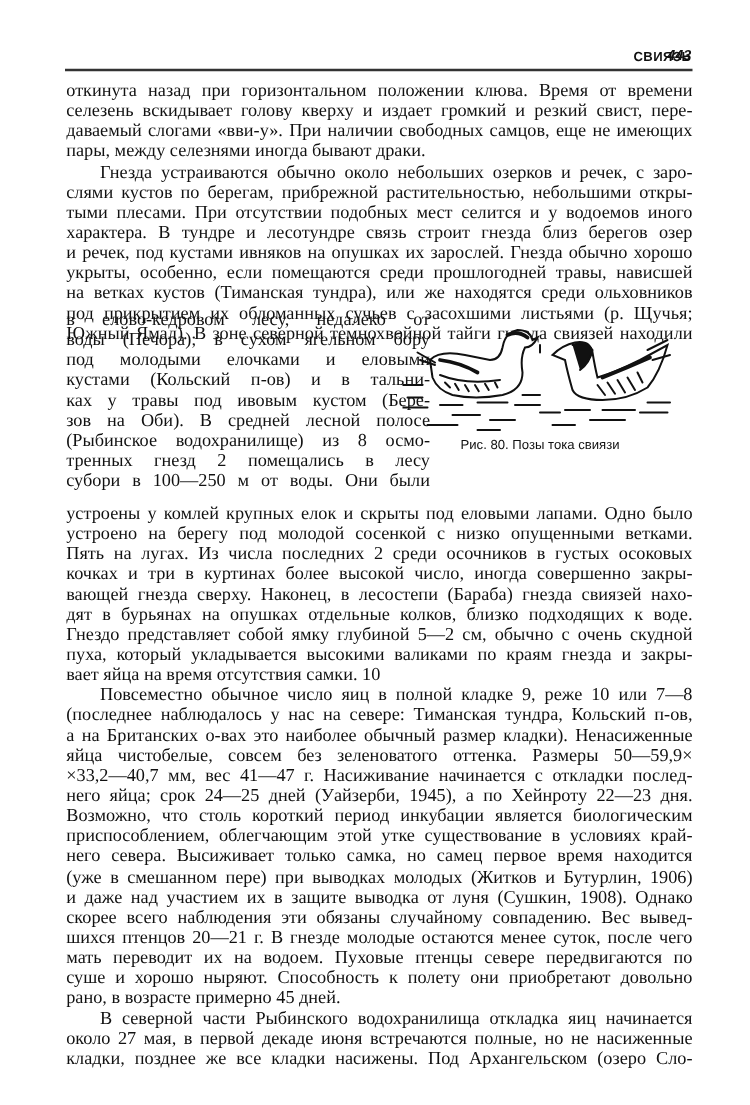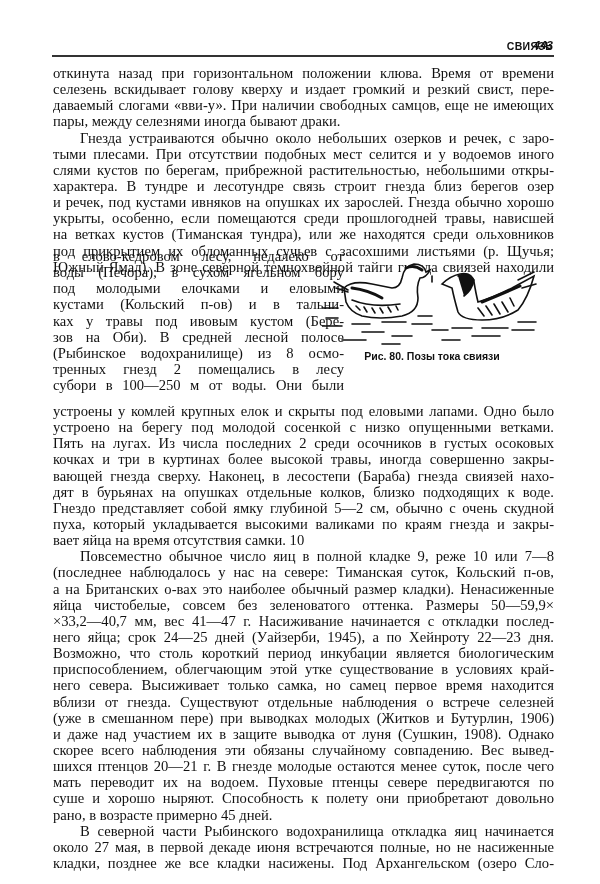--- a/index.html
+++ b/index.html
@@ -12,39 +12,39 @@
   .header .pageno { position:absolute; right:0; top:-1px; font-family:"Liberation Sans",sans-serif;
                     font-weight:bold; font-size:11.5px;font-style:italic; }
   .rule { position:absolute; left:52px; width:502px; top:55px; height:0; border-top:2px solid #333; }
   .text { position:absolute; left:53px; width:501px; font-size:14.6px; line-height:16.15px; text-align:justify; }
   .line { display:block; height:16.15px; white-space:nowrap; text-align-last:justify; text-align:justify; overflow:hidden; }
   .line.last { text-align-last:left; }
   .ind { padding-left:27px; }
   .narrow { width:291px; }
   .figure { position:absolute; left:322px; top:258px; width:220px; height:115px; }
   .caption { position:absolute; left:322px; top:350px; width:220px; text-align:center;
-             font-family:"Liberation Sans",sans-serif; font-size:10.5px; font-weight:bold; }
+             font-family:"Liberation Sans",sans-serif; font-size:10.5px; font-weight:normal; }
 </style>
 </head>
 <body>
 
 <div class="header">
   <span class="title">СВИЯЗЬ</span>
   <span class="pageno">443</span>
 </div>
 <div class="rule"></div>
 
 <div class="text" id="blk-top" style="top:65px;">
     <span class="line">откинута назад при горизонтальном положении клюва. Время от времени</span>
     <span class="line">селезень вскидывает голову кверху и издает громкий и резкий свист, пере-</span>
     <span class="line">даваемый слогами «вви-у». При наличии свободных самцов, еще не имеющих</span>
     <span class="line last">пары, между селезнями иногда бывают драки.</span>
     <span class="line ind">Гнезда устраиваются обычно около небольших озерков и речек, с заро-</span>
+    <span class="line">слями кустов по берегам, прибрежной растительностью, небольшими откры-</span>
     <span class="line">тыми плесами. При отсутствии подобных мест селится и у водоемов иного</span>
-    <span class="line">слями кустов по берегам, прибрежной растительностью, небольшими откры-</span>
     <span class="line">характера. В тундре и лесотундре связь строит гнезда близ берегов озер</span>
     <span class="line">и речек, под кустами ивняков на опушках их зарослей. Гнезда обычно хорошо</span>
     <span class="line">укрыты, особенно, если помещаются среди прошлогодней травы, нависшей</span>
     <span class="line">на ветках кустов (Тиманская тундра), или же находятся среди ольховников</span>
     <span class="line">под прикрытием их обломанных сучьев с засохшими листьями (р. Щучья;</span>
     <span class="line">Южный Ямал). В зоне северной темнохвойной тайги гнезда свиязей находили</span>
   </div>
 <div class="text narrow" id="blk-narrow" style="top:248px;">
     <span class="line">в елово-кедровом лесу, недалеко от</span>
     <span class="line">воды (Печора); в сухом ягельном бору</span>
@@ -53,36 +53,35 @@
     <span class="line">ках у травы под ивовым кустом (Бере-</span>
     <span class="line">зов на Оби). В средней лесной полосе</span>
     <span class="line">(Рыбинское водохранилище) из 8 осмо-</span>
     <span class="line">тренных гнезд 2 помещались в лесу</span>
     <span class="line">субори в 100—250 м от воды. Они были</span>
   </div>
 <div class="text" id="blk-bottom" style="top:403px;">
     <span class="line">устроены у комлей крупных елок и скрыты под еловыми лапами. Одно было</span>
     <span class="line">устроено на берегу под молодой сосенкой с низко опущенными ветками.</span>
     <span class="line">Пять на лугах. Из числа последних 2 среди осочников в густых осоковых</span>
-    <span class="line">кочках и три в куртинах более высокой травы, иногда совершенно закры-</span>
+    <span class="line">кочках и три в куртинах более высокой число, иногда совершенно закры-</span>
     <span class="line">вающей гнезда сверху. Наконец, в лесостепи (Бараба) гнезда свиязей нахо-</span>
     <span class="line">дят в бурьянах на опушках отдельные колков, близко подходящих к воде.</span>
     <span class="line">Гнездо представляет собой ямку глубиной 5—2 см, обычно с очень скудной</span>
     <span class="line">пуха, который укладывается высокими валиками по краям гнезда и закры-</span>
     <span class="line last">вает яйца на время отсутствия самки.          10</span>
     <span class="line ind">Повсеместно обычное число яиц в полной кладке 9, реже 10 или 7—8</span>
-    <span class="line">(последнее наблюдалось у нас на севере: Тиманская суток, Кольский п-ов,</span>
+    <span class="line">(последнее наблюдалось у нас на севере: Тиманская тундра, Кольский п-ов,</span>
     <span class="line">а на Британских о-вах это наиболее обычный размер кладки). Ненасиженные</span>
     <span class="line">яйца чистобелые, совсем без зеленоватого оттенка. Размеры 50—59,9×</span>
     <span class="line">×33,2—40,7 мм, вес 41—47 г. Насиживание начинается с откладки послед-</span>
     <span class="line">него яйца; срок 24—25 дней (Уайзерби, 1945), а по Хейнроту 22—23 дня.</span>
     <span class="line">Возможно, что столь короткий период инкубации является биологическим</span>
     <span class="line">приспособлением, облегчающим этой утке существование в условиях край-</span>
     <span class="line">него севера. Высиживает только самка, но самец первое время находится</span>
-    <span class="line">вблизи от гнезда. Существуют отдельные наблюдения о встрече селезней</span>
     <span class="line">(уже в смешанном пере) при выводках молодых (Житков и Бутурлин, 1906)</span>
     <span class="line">и даже над участием их в защите выводка от луня (Сушкин, 1908). Однако</span>
     <span class="line">скорее всего наблюдения эти обязаны случайному совпадению. Вес вывед-</span>
     <span class="line">шихся птенцов 20—21 г. В гнезде молодые остаются менее суток, после чего</span>
     <span class="line">мать переводит их на водоем. Пуховые птенцы севере передвигаются по</span>
     <span class="line">суше и хорошо ныряют. Способность к полету они приобретают довольно</span>
     <span class="line last">рано, в возрасте примерно 45 дней.</span>
     <span class="line ind">В северной части Рыбинского водохранилища откладка яиц начинается</span>
     <span class="line">около 27 мая, в первой декаде июня встречаются полные, но не насиженные</span>
     <span class="line">кладки, позднее же все кладки насижены. Под Архангельском (озеро Сло-</span>

